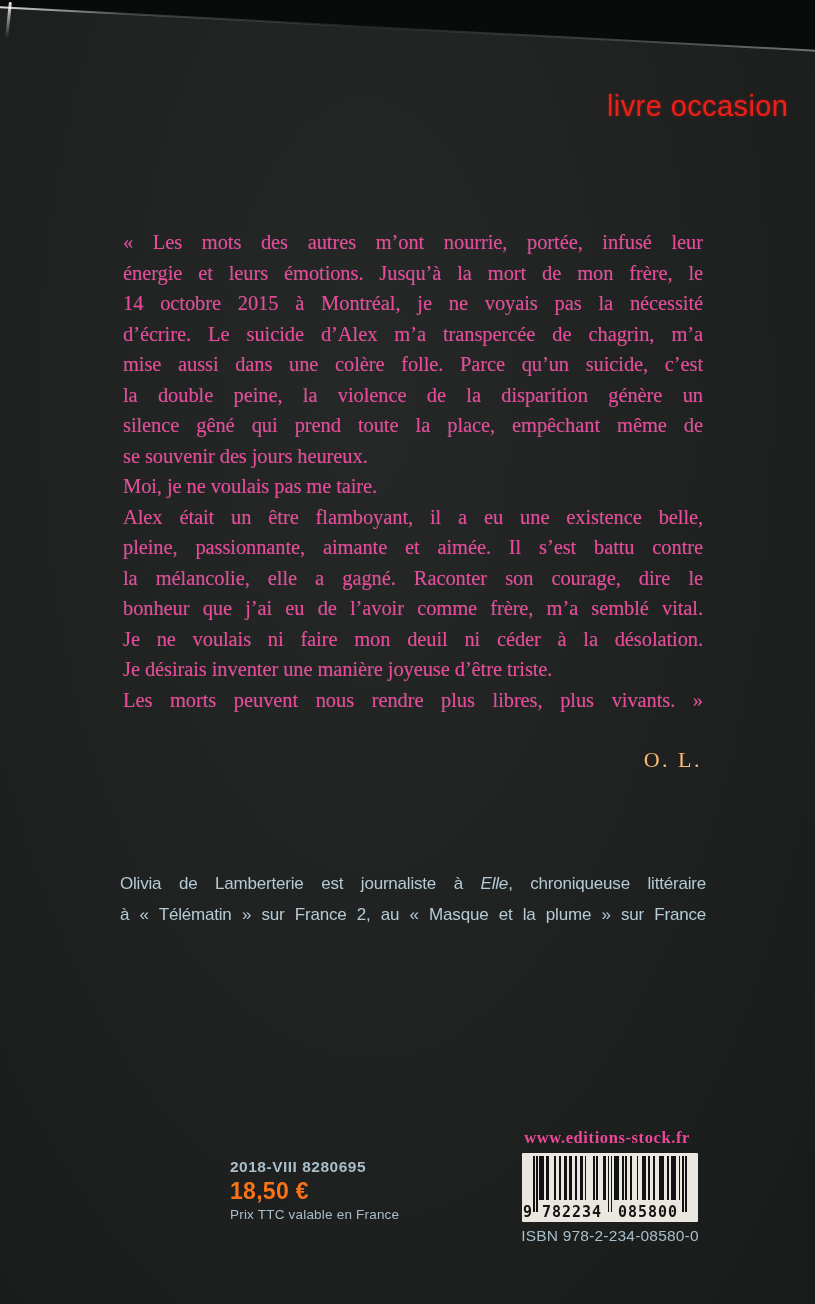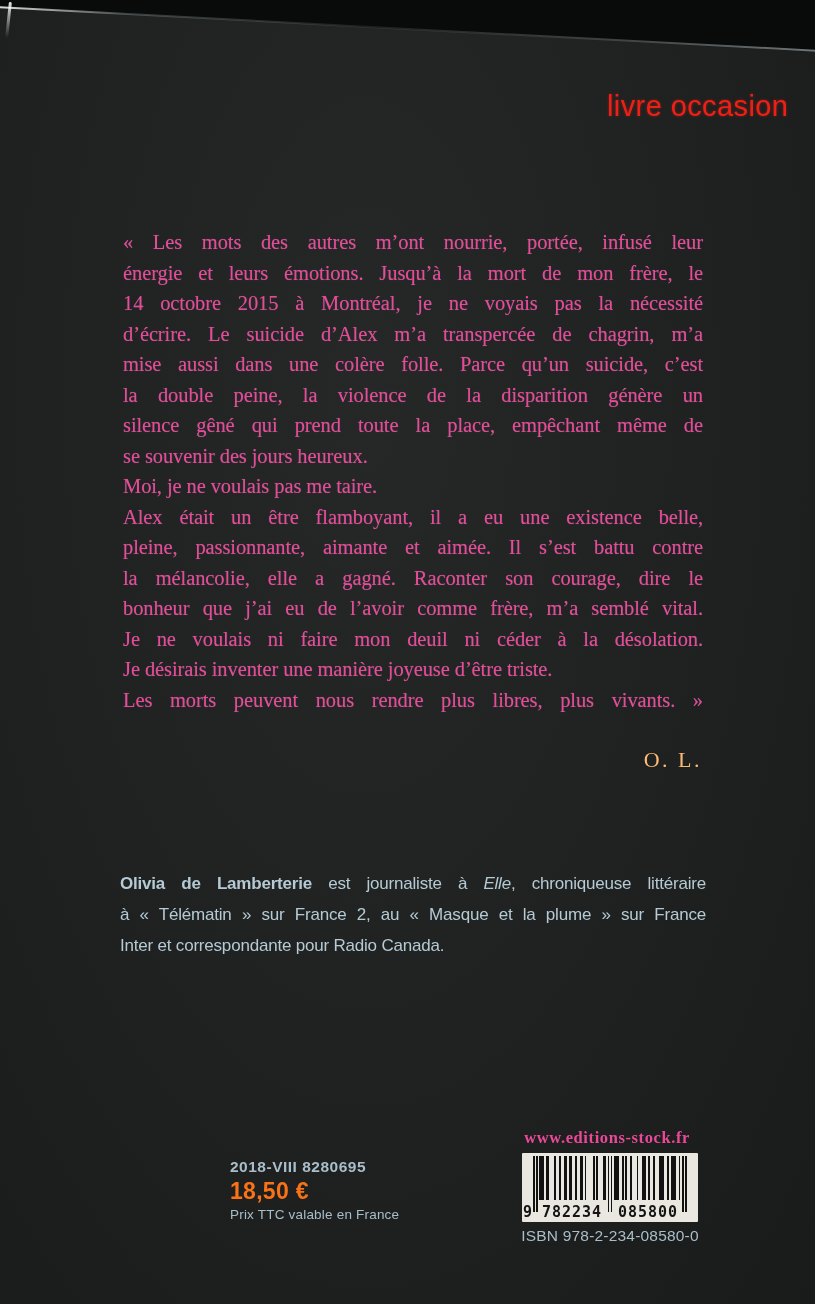--- a/index.html
+++ b/index.html
@@ -28,21 +28,21 @@
          color:#ec4899;text-shadow:0 0 1px rgba(150,172,182,.35);}
   .q-line{height:30.5px;}
   .q-line.just{text-align:justify;text-align-last:justify;}
   .signature{position:absolute;left:403px;top:747px;width:299px;text-align:right;
          font-family:"Liberation Serif","DejaVu Serif",serif;font-size:22px;
          letter-spacing:2.5px;color:#fdba74;}
   
   .bio{position:absolute;left:120px;top:869px;width:586px;
        font-size:17px;line-height:30.8px;letter-spacing:-0.2px;color:#b5cad5;}
   .bio-line.just{text-align:justify;text-align-last:justify;}
-  .bio-line b{font-weight:700;}
+  .bio-line b{font-weight:400;}
   .bio-line i{font-style:italic;}
   
   .website{position:absolute;left:390px;top:1128px;width:300px;text-align:right;
            font-family:"Liberation Serif","DejaVu Serif",serif;font-weight:700;
            font-size:16.5px;letter-spacing:.6px;color:#ec4899;}
   .pricecol{position:absolute;right:305px;top:1158px;width:280px;text-align:left;color:#a9bec9;}
   .print-code{font-size:15.5px;font-weight:600;letter-spacing:.5px;}
   .price{font-size:23px;font-weight:700;margin-top:2px;color:#f97316;letter-spacing:.3px;}
   .price-note{font-size:13.5px;font-weight:500;margin-top:2px;letter-spacing:.2px;}
   .barcode{position:absolute;left:522px;top:1153px;width:176px;height:69px;
@@ -84,21 +84,20 @@
       <div class="q-line just">Je ne voulais ni faire mon deuil ni céder à la désolation.</div>
       <div class="q-line">Je désirais inventer une manière joyeuse d’être triste.</div>
       <div class="q-line just">Les morts peuvent nous rendre plus libres, plus vivants. »</div>
     </div>
 
   <div class="signature">O. L.</div>
 
   <div class="bio" id="bioBlock">
       <div class="bio-line just"><b>Olivia de Lamberterie</b><span> est journaliste à </span><i>Elle</i><span>, chroniqueuse littéraire</span></div>
       <div class="bio-line just"><span>à « Télématin » sur France 2, au « Masque et la plume » sur France</span></div>
-      <div class="bio-line"><span>Inter et correspondante pour Radio Canada.</span></div>
     </div>
 
   <div class="website">www.editions-stock.fr</div>
 
   <div class="pricecol">
     <div class="print-code">2018-VIII 8280695</div>
     <div class="price">18,50 €</div>
     <div class="price-note">Prix TTC valable en France</div>
   </div>
 

